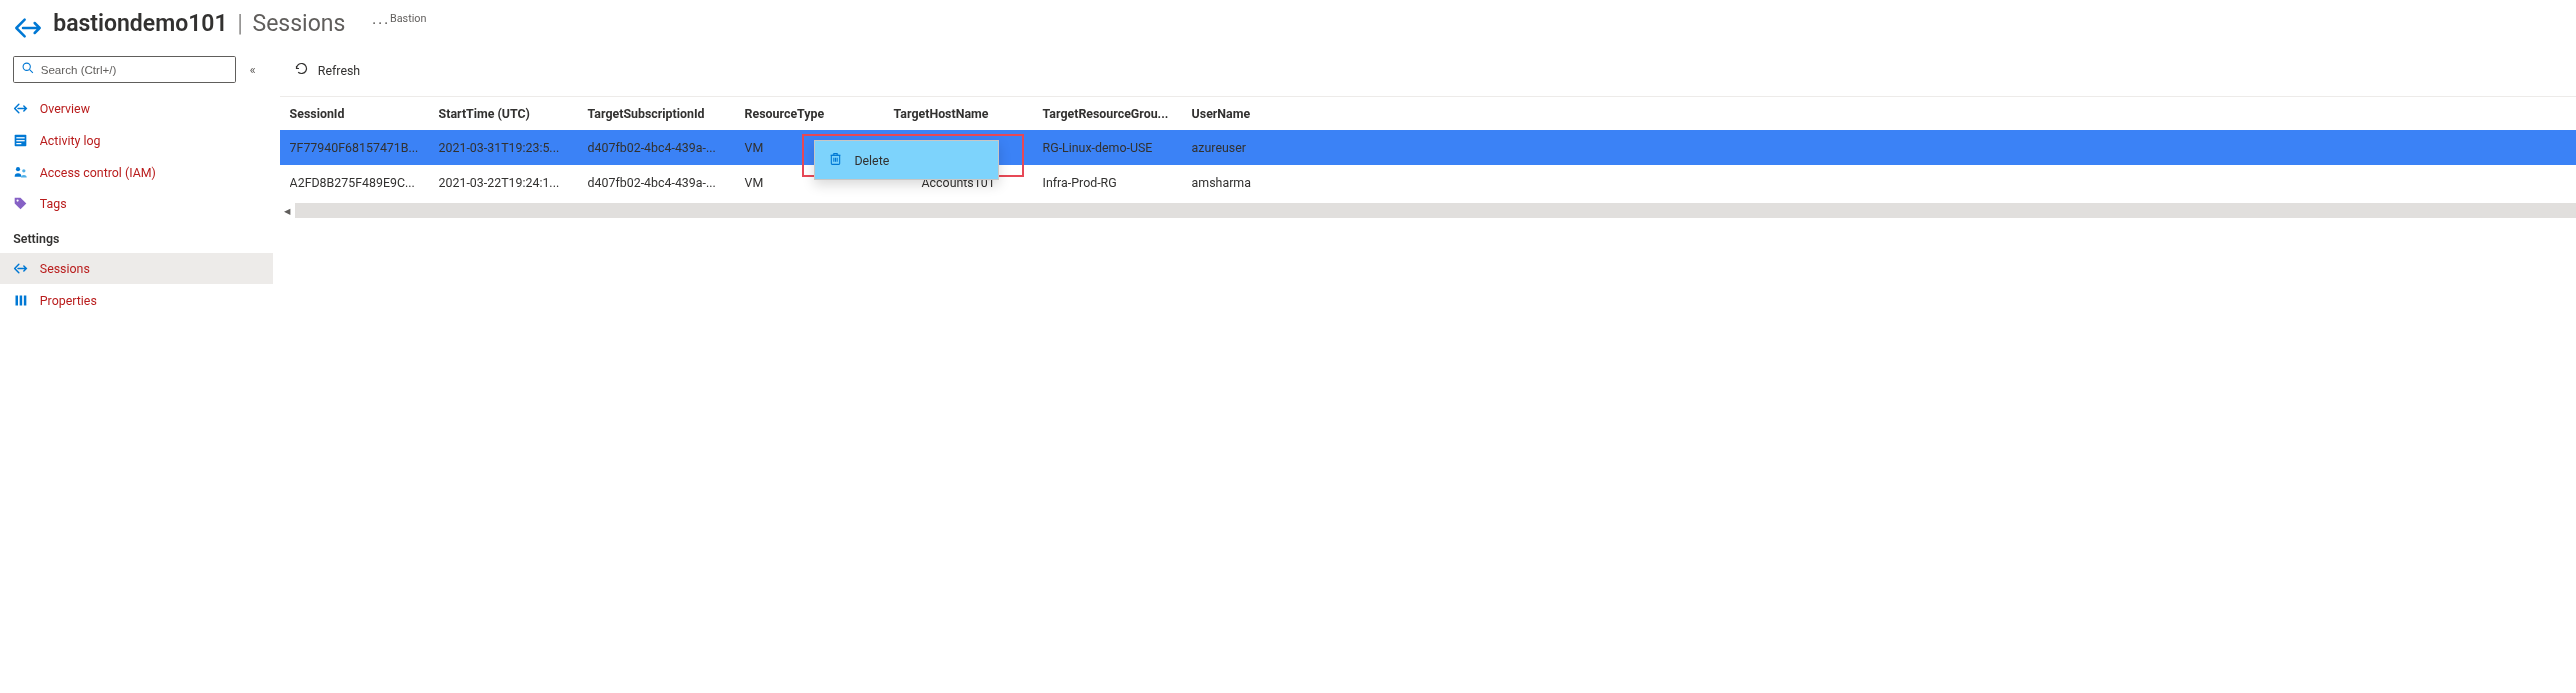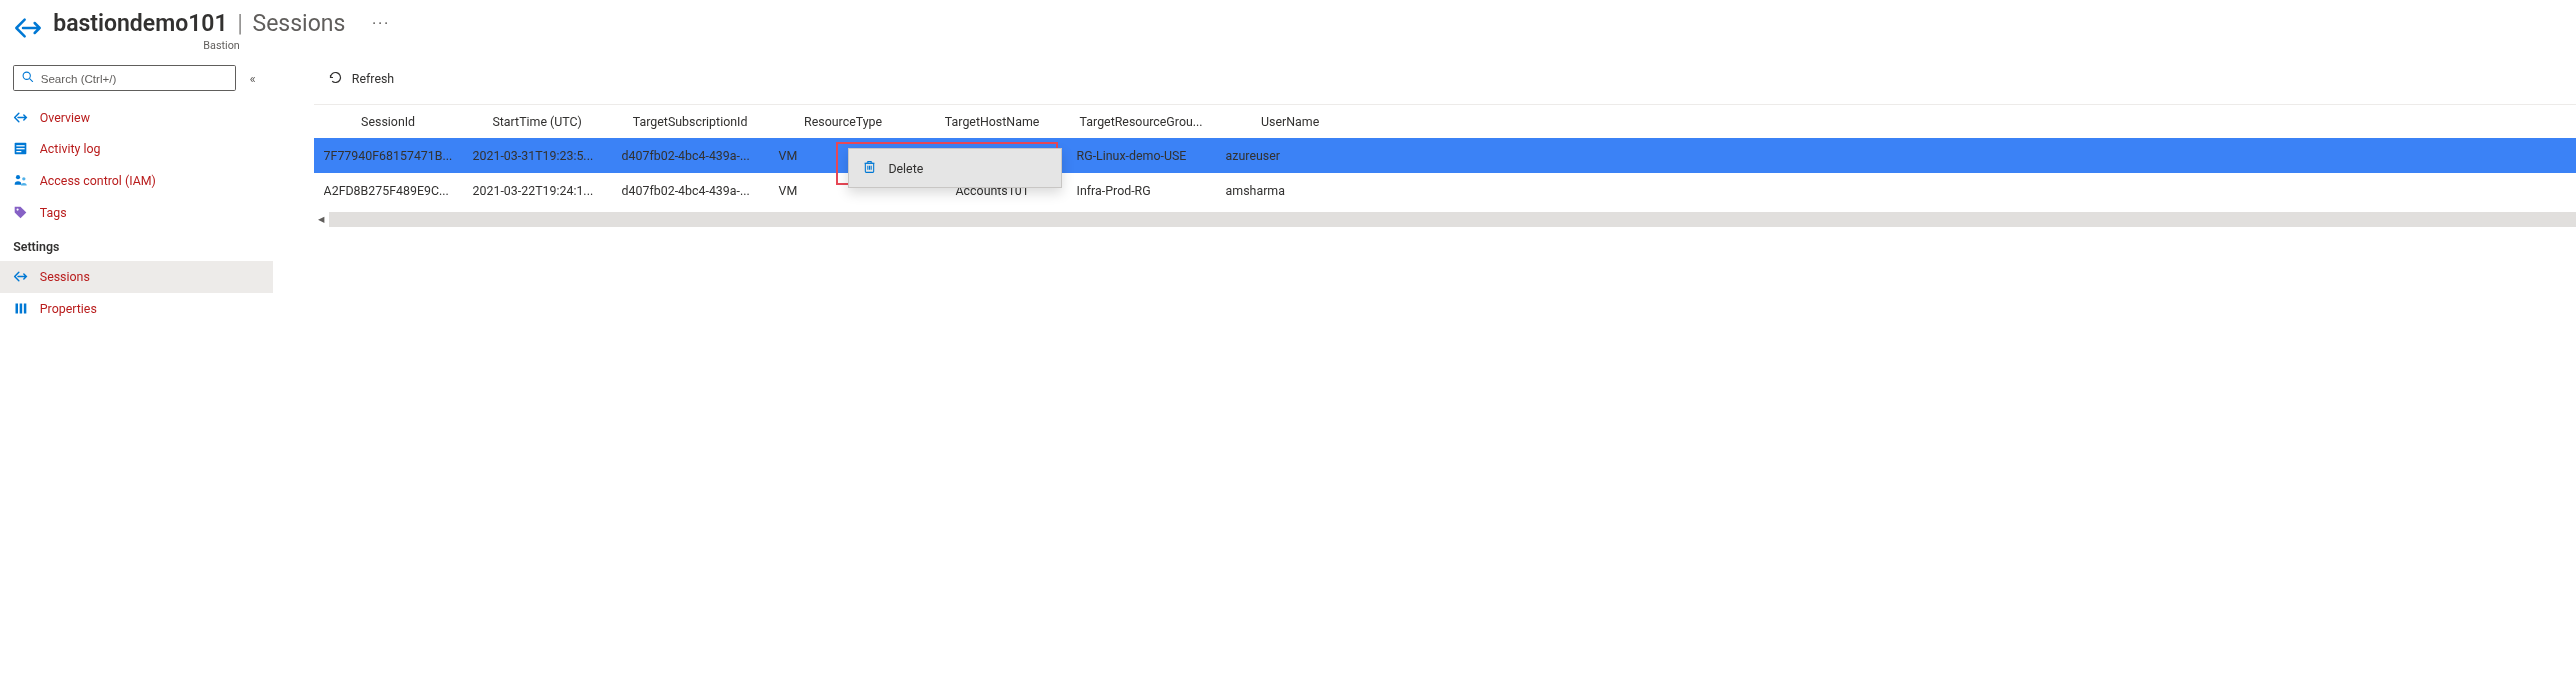--- a/index.html
+++ b/index.html
@@ -20,22 +20,20 @@
       padding: 10px 13.2px 6.6px 13.2px;
     }
     .header-icon {
       width: 30px;
       height: 30px;
       margin-right: 10px;
       margin-top: 3.3px;
     }
     .header-text {
       display: flex;
-      flex-direction: column;
-      text-align: center;
     }
     .header-title-row {
       display: flex;
       align-items: center;
       gap: 6.6px;
     }
     .header-title {
       font-size: 23px;
       font-weight: 600;
       color: #323130;
@@ -58,21 +56,20 @@
       cursor: pointer;
       letter-spacing: 1.7px;
     }
     .header-type {
       font-size: 10.8px;
       color: #605e5c;
       margin-top: 1.7px;
     }
     .content {
       display: flex;
-      gap: 34px;
     }
     .sidebar {
       width: 273px;
       padding: 6.6px 0;
     }
     .search-row {
       display: flex;
       align-items: center;
       padding: 0 13.2px 10px 13.2px;
       gap: 13.2px;
@@ -147,22 +144,22 @@
       border-radius: 1.7px;
     }
     .table-container {
       position: relative;
     }
     .table {
       width: 100%;
       border-collapse: collapse;
     }
     .table th {
-      text-align: center;
-      font-weight: 400;
+      text-align: left;
+      font-weight: 700;
       padding: 9px 10px;
       font-size: 12.4px;
       color: #323130;
     }
     .table td {
       padding: 10px 10px;
       font-size: 12.4px;
       color: #323130;
       white-space: nowrap;
       overflow: hidden;
@@ -186,22 +183,22 @@
       top: 37px;
       left: 522px;
       width: 222px;
       height: 43px;
       pointer-events: none;
     }
     .context-menu {
       position: absolute;
       top: 43px;
       left: 534px;
-      width: 214px;
-      background: #e5e5e5;
+      width: 185px;
+      background: #7dd3fc;
       border: 0.8px solid #c8c6c4;
       box-shadow: 0 5px 11.6px rgba(0,0,0,0.15);
       z-index: 10;
     }
     .context-menu-item {
       display: flex;
       align-items: center;
       gap: 11.6px;
       padding: 10px 13.2px;
       cursor: pointer;

